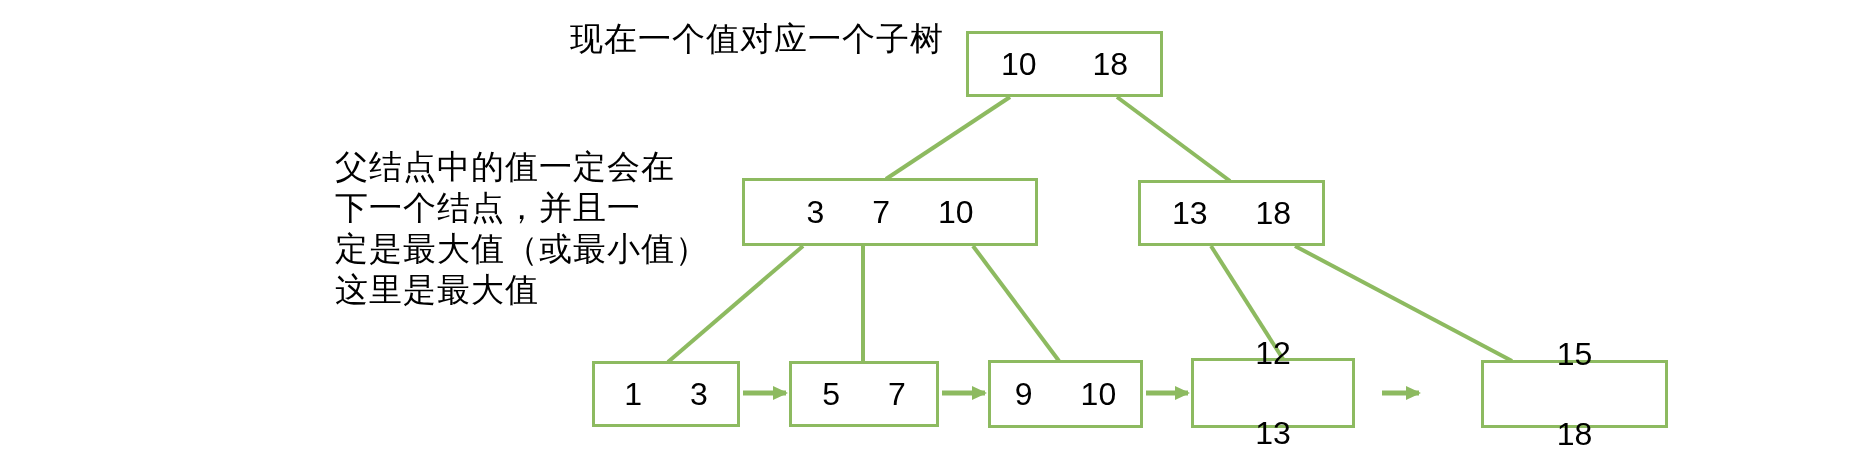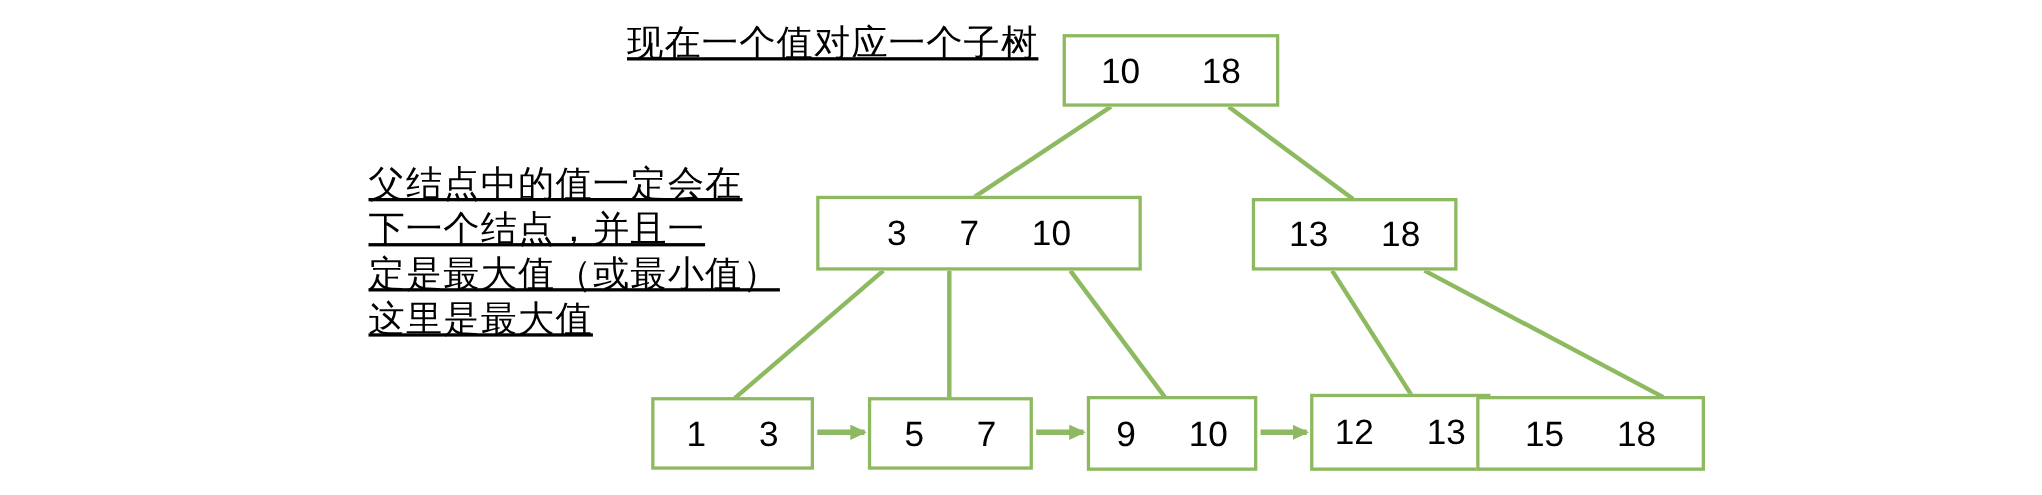--- a/index.html
+++ b/index.html
@@ -14,21 +14,21 @@
   .chain-arrow{ stroke:var(--green); stroke-width:5; fill:none; }
   #arrowhead path{ fill:var(--green); }
   .node{
     position:absolute; display:flex; align-items:center; justify-content:center;
     gap:48px; border:3px solid var(--green); background:#ffffff;
     font-size:32px; color:var(--text); line-height:1;
   }
   .node span{ display:inline-block; }
   .annotation{
     position:absolute; color:var(--text); font-size:33px; line-height:41px;
-    white-space:pre-line; letter-spacing:1px;text-decoration:underline;
+    white-space:pre-line; letter-spacing:1px;
   }
   .annotation.top-note{ left:570px; top:20px; line-height:38px; }
   .annotation.left-note{ left:335px; top:146px; }
   .annotation.bottom-note{ left:174px; top:356px; }
 </style>
 </head>
 <body>
 
 <div id="canvas">
 
@@ -87,23 +87,23 @@
   <div class="node" style="left:789px; top:361px; width:150px; height:66px;">
     <span>5</span>
     <span>7</span>
   </div>
 
   <div class="node" style="left:988px; top:360px; width:155px; height:68px;">
     <span>9</span>
     <span>10</span>
   </div>
 
-  <div class="node" style="left:1191px; top:358px; width:164px; height:70px;">
+  <div class="node" style="left:1191px; top:358px; width:164px; height:70px;flex-direction:column;">
     <span>12</span>
     <span>13</span>
   </div>
 
-  <div class="node" style="left:1342px; top:360px; width:208px; height:68px;">
+  <div class="node" style="left:1481px; top:360px; width:187px; height:68px;flex-direction:column;">
     <span>15</span>
     <span>18</span>
   </div>
 
 </div>
 
 </body></html>

